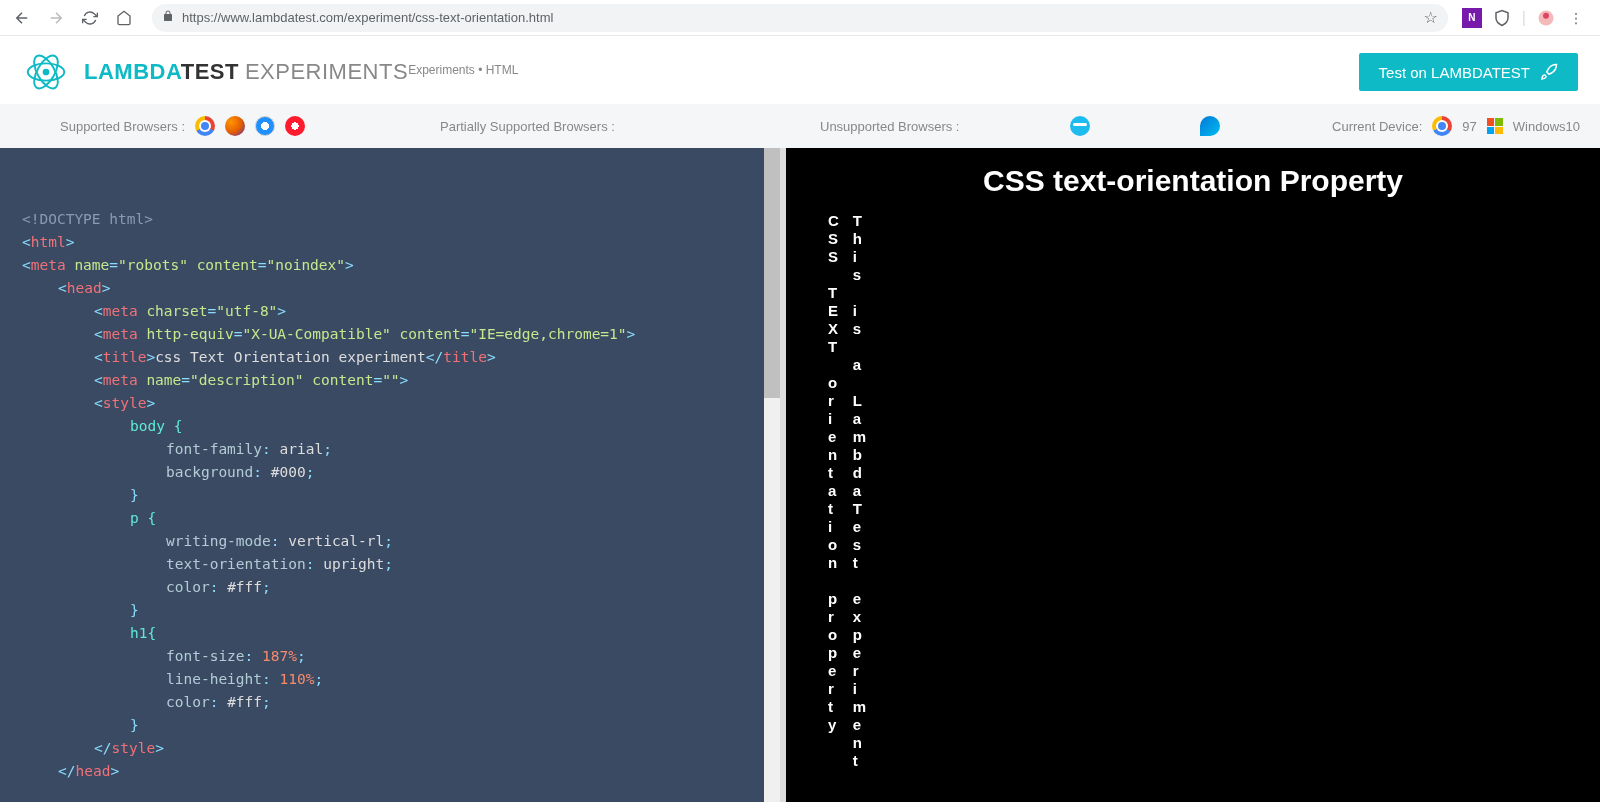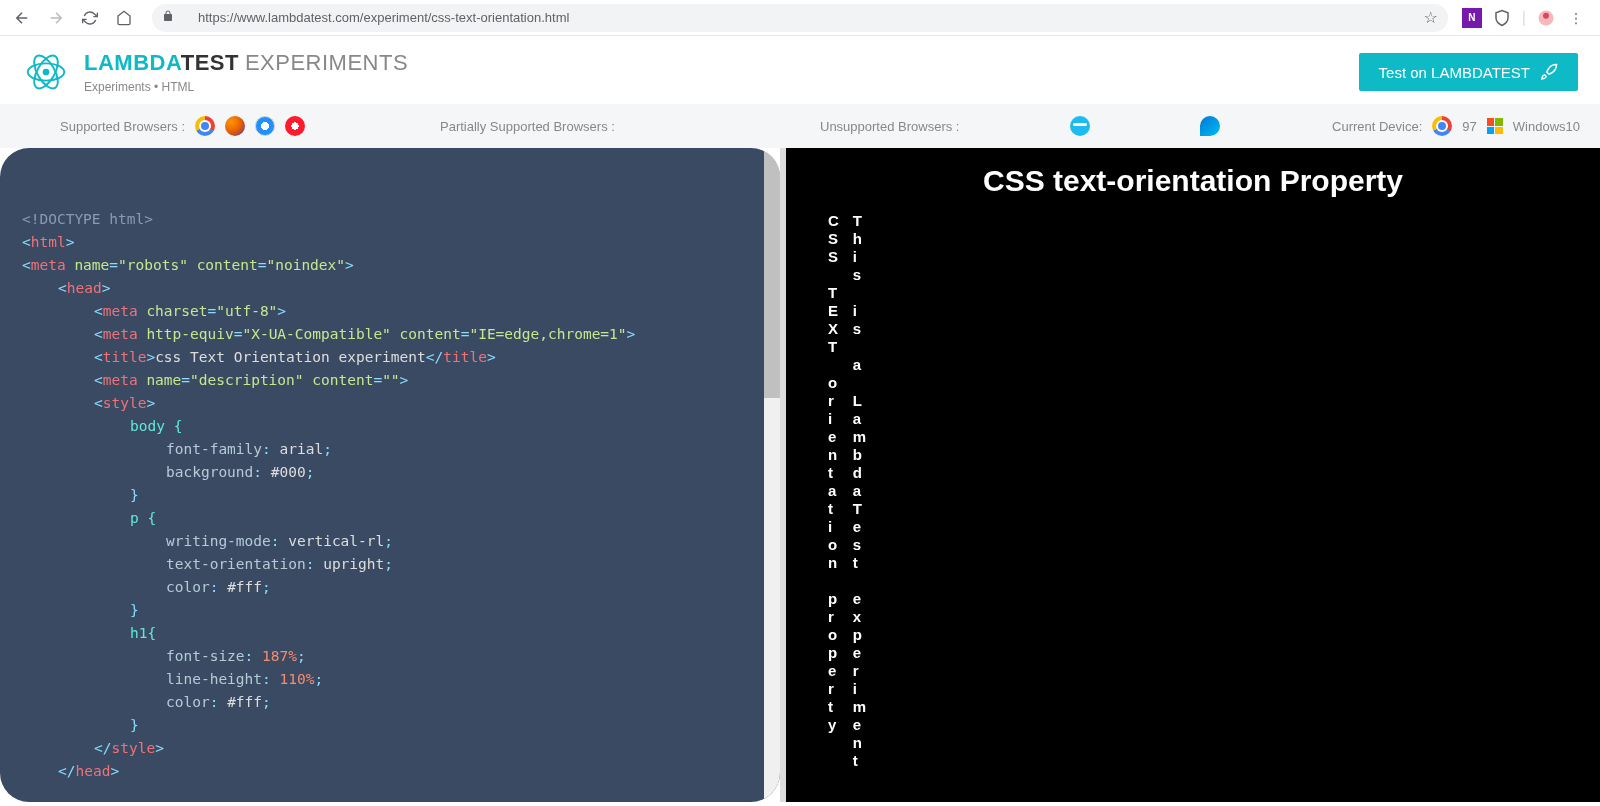--- a/index.html
+++ b/index.html
@@ -2,51 +2,51 @@
 <html><head>
 <meta charset="utf-8">
 <style>
 * { margin: 0; padding: 0; box-sizing: border-box; }
 body { font-family: Arial, sans-serif; background: #fff; width: 1600px; height: 806px; overflow: hidden; }
 
 
 .browser-chrome { display: flex; align-items: center; height: 36px; background: #fff; border-bottom: 1px solid #e8e8e8; padding: 0 8px; gap: 6px; }
 .nav-btn { width: 28px; height: 28px; display: flex; align-items: center; justify-content: center; color: #5f6368; cursor: pointer; border-radius: 50%; }
 .nav-btn.disabled { color: #bbb; }
-.address-bar { flex: 1; display: flex; align-items: center; background: #f1f3f4; border-radius: 14px; height: 28px; padding: 0 10px; gap: 24px; margin: 0 8px; }
+.address-bar { flex: 1; display: flex; align-items: center; background: #f1f3f4; border-radius: 14px; height: 28px; padding: 0 10px; gap: 8px; margin: 0 8px; }
 .lock-icon { color: #5f6368; font-size: 12px; }
 .url-text { color: #5f6368; font-size: 13px; flex: 1; }
 .right-icons { display: flex; align-items: center; gap: 10px; padding-right: 6px; }
 .ext-icon { width: 20px; height: 20px; display: flex; align-items: center; justify-content: center; font-size: 14px; }
 
 
 .site-header { display: flex; align-items: center; justify-content: space-between; padding: 12px 22px 8px 22px; background: #fff; }
 .logo-block { display: flex; align-items: center; gap: 14px; }
 .logo-svg { width: 48px; height: 48px; }
-.logo-text { display: flex; flex-direction: column; }
+.logo-text { display: flex; flex-direction: row; }
 .logo-title { font-size: 22px; font-weight: 400; color: #333; letter-spacing: 0.5px; }
 .logo-title .lambda { color: #0ebac5; font-weight: 700; }
 .logo-title .test { color: #333; font-weight: 700; }
 .logo-title .experiments { color: #888; font-weight: 300; margin-left: 6px; }
 .breadcrumb { font-size: 12px; color: #888; margin-top: 4px; }
 .test-btn { background: #0ebac5; color: #fff; border: none; padding: 10px 20px; font-size: 15px; border-radius: 2px; display: flex; align-items: center; gap: 10px; cursor: pointer; }
 .test-btn .bold { font-weight: 400; }
 
 
 .support-bar { display: flex; align-items: center; background: #f5f6f7; height: 44px; padding: 0 20px; font-size: 13px; color: #888; }
 .support-section { display: flex; align-items: center; gap: 10px; }
 .support-section.s1 { flex: 0 0 380px; margin-left: 40px; }
 .support-section.s2 { flex: 0 0 380px; }
 .support-section.s3 { flex: 0 0 400px; justify-content: space-between; }
 .support-section.s4 { margin-left: auto; }
 .b-icon { width: 20px; height: 20px; border-radius: 50%; display: inline-block; }
 
 
 .main-split { display: flex; height: calc(806px - 36px - 72px - 44px); }
-.code-pane { flex: 0 0 780px; background: #3b4a63; position: relative; overflow: hidden; border-radius: 29px; }
+.code-pane { flex: 0 0 780px; background: #3b4a63; position: relative; overflow: hidden; }
 .code-scrollbar { position: absolute; right: 0; top: 0; width: 16px; height: 100%; background: #f0f0f0; }
 .code-scrollbar-thumb { width: 100%; height: 250px; background: #c0c0c0; position: absolute; top: 0; }
 .code-content { padding: 60px 22px 22px 22px; font-family: Consolas, Monaco, monospace; font-size: 14.5px; line-height: 23px; color: #8a9ab3; }
 .c-tag { color: #f07178; }
 .c-attr { color: #c3e88d; }
 .c-punct { color: #89ddff; }
 .c-string { color: #c3e88d; }
 .c-text { color: #ddd; }
 .c-prop { color: #b2ccd6; }
 .c-num { color: #f78c6c; }

